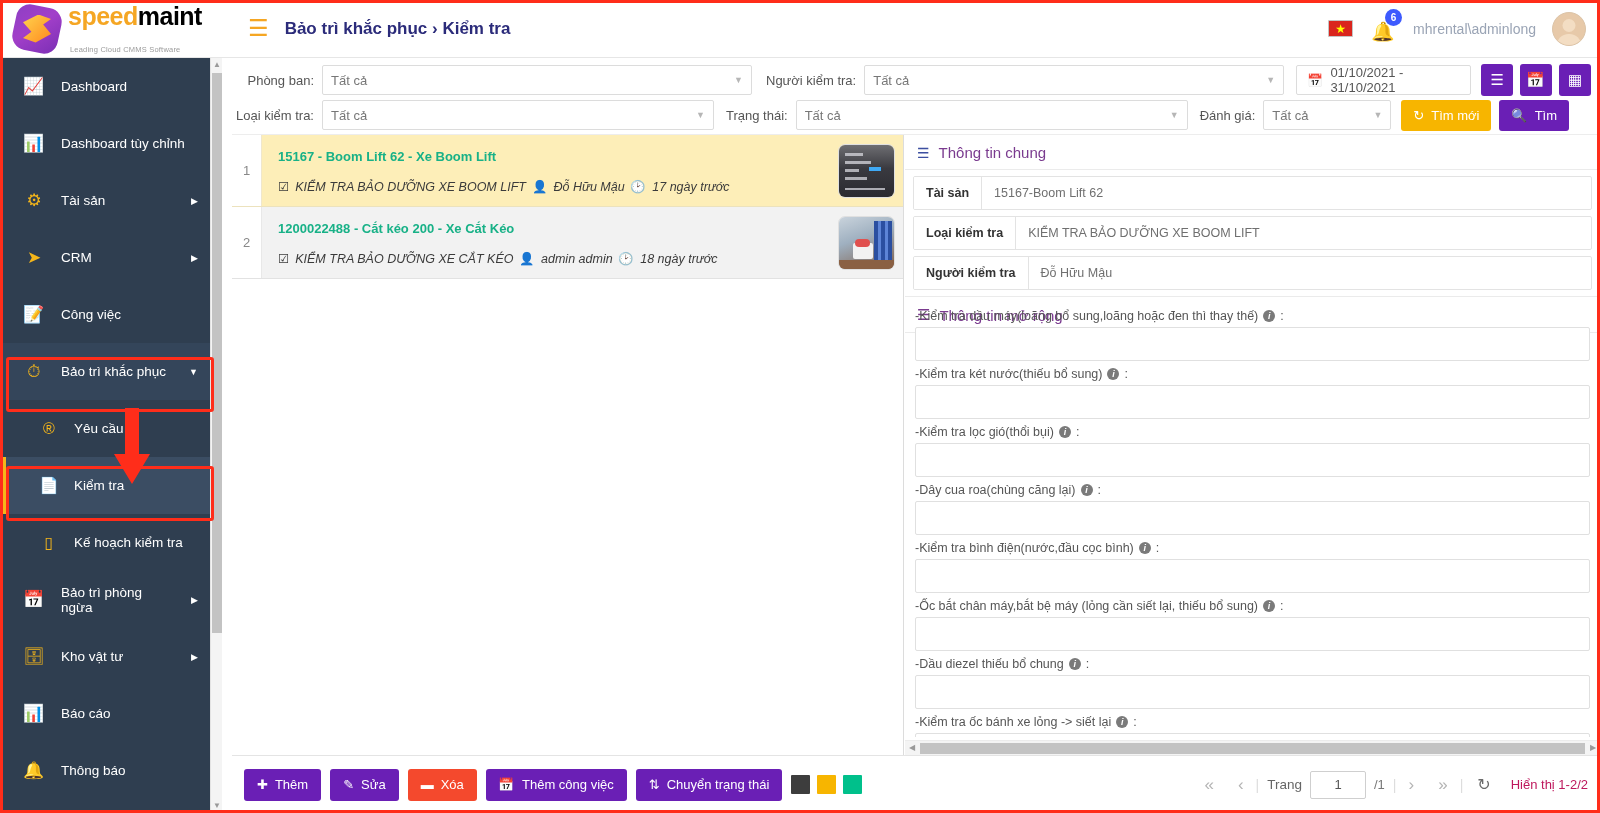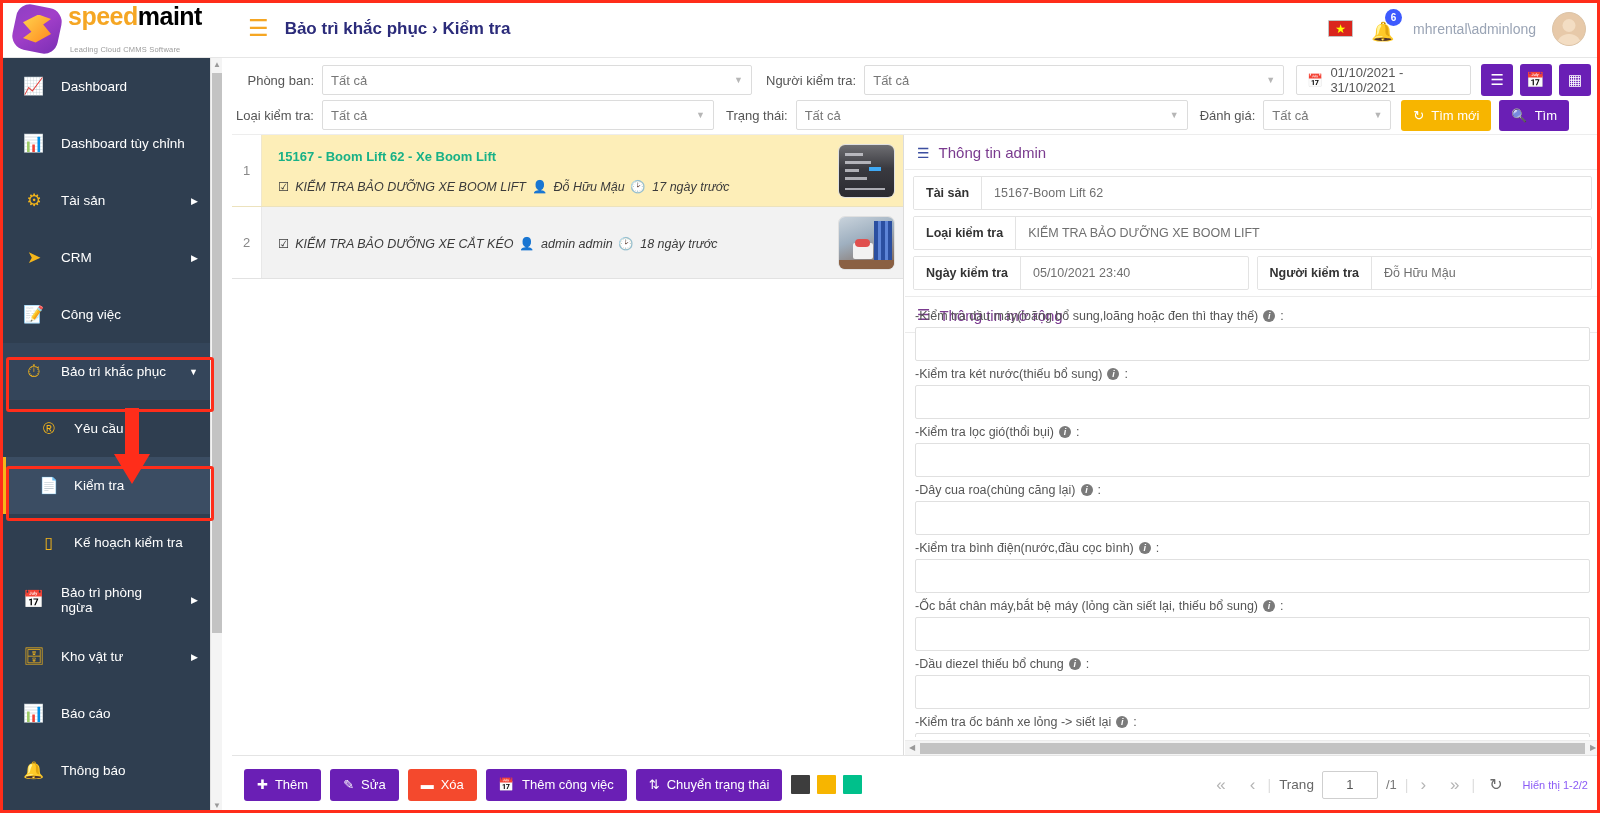--- a/index.html
+++ b/index.html
@@ -217,21 +217,21 @@
   #pager { margin-left:auto; display:flex; align-items:center; gap:0; color:#9a9a9a; font-size:14px; }
   #pager .pg { padding:0 12px; cursor:pointer; font-size:17px; color:#b4b4b4; }
   #pager .divider { color:#ddd; }
   #pager .lbl { color:#666; font-size:13.5px; padding:0 8px; }
   #pageinput {
     width:56px; height:28px; border:1px solid #cfcfcf; border-radius:2px; text-align:center;
     color:#555; font-size:13px; font-family:inherit; background:#fff;
   }
   #pager .oftotal { color:#777; font-size:13px; padding-left:8px; }
   #pager .refresh { padding:0 14px; color:#6b6b6b; font-size:16px; cursor:pointer; }
-  #pager .shown { color:#8b5cf6; font-size:11px; padding-left:6px; }
+  #pager .shown { color:#be185d; font-size:13px; padding-left:6px; }
 
   
   .annot-box { position:absolute; border:3px solid #ff2d1a; border-radius:3px; z-index:800; pointer-events:none; }
   #annot-arrow { position:absolute; left:112px; top:408px; width:40px; height:78px; z-index:810; pointer-events:none; }
 </style>
 </head>
 <body>
 
 <div id="topbar">
   <div id="logo-zone">
@@ -404,20 +404,21 @@
           <div class="bar" style="left:30px;top:22px;width:12px;height:4px;background:#3fa9f5;opacity:1;"></div>
           <div class="bar" style="left:6px;top:43px;width:40px;height:2px;"></div>
         </div>
       </div>
     </div>
   </div>
 
   <div class="lrow alt">
     <div class="num">2</div>
     <div class="body">
+      <div class="title">1200022488 - Cắt kéo 200 - Xe Cắt Kéo</div>
       <div class="meta">
         <span class="chk">☑</span>
         <span>KIỂM TRA BẢO DƯỠNG XE CẮT KÉO</span>
         <span style="font-style:normal;">👤</span>
         <span>admin admin</span>
         <span style="font-style:normal;">🕑</span>
         <span>18 ngày trước</span>
       </div>
       <div class="thumb">
         <div class="thumb-b">
@@ -427,41 +428,37 @@
           <div style="position:absolute;left:0;bottom:0;width:100%;height:9px;background:#8a6043;"></div>
         </div>
       </div>
     </div>
   </div>
 </div>
 
 <div id="detail">
   <div class="sec-head">
     <span class="ico">☰</span>
-    <span>Thông tin admin</span>
+    <span>Thông tin chung</span>
   </div>
 
   <div class="infobox">
     <div class="irow">
       <div class="ifield" style="max-width:680px;">
         <div class="k">Tài sản</div>
         <div class="v">15167-Boom Lift 62</div>
       </div>
     </div>
     <div class="irow">
       <div class="ifield">
         <div class="k">Loại kiểm tra</div>
         <div class="v">KIỂM TRA BẢO DƯỠNG XE BOOM LIFT</div>
       </div>
     </div>
     <div class="irow two">
-      <div class="ifield">
-        <div class="k">Ngày kiểm tra</div>
-        <div class="v">05/10/2021 23:40</div>
-      </div>
       <div class="ifield">
         <div class="k">Người kiểm tra</div>
         <div class="v">Đỗ Hữu Mậu</div>
       </div>
     </div>
   </div>
 
   <div class="ext-head" style="margin-top:4px;">
     <span class="ico">☰</span>
     <span>Thông tin mở rộng</span>

